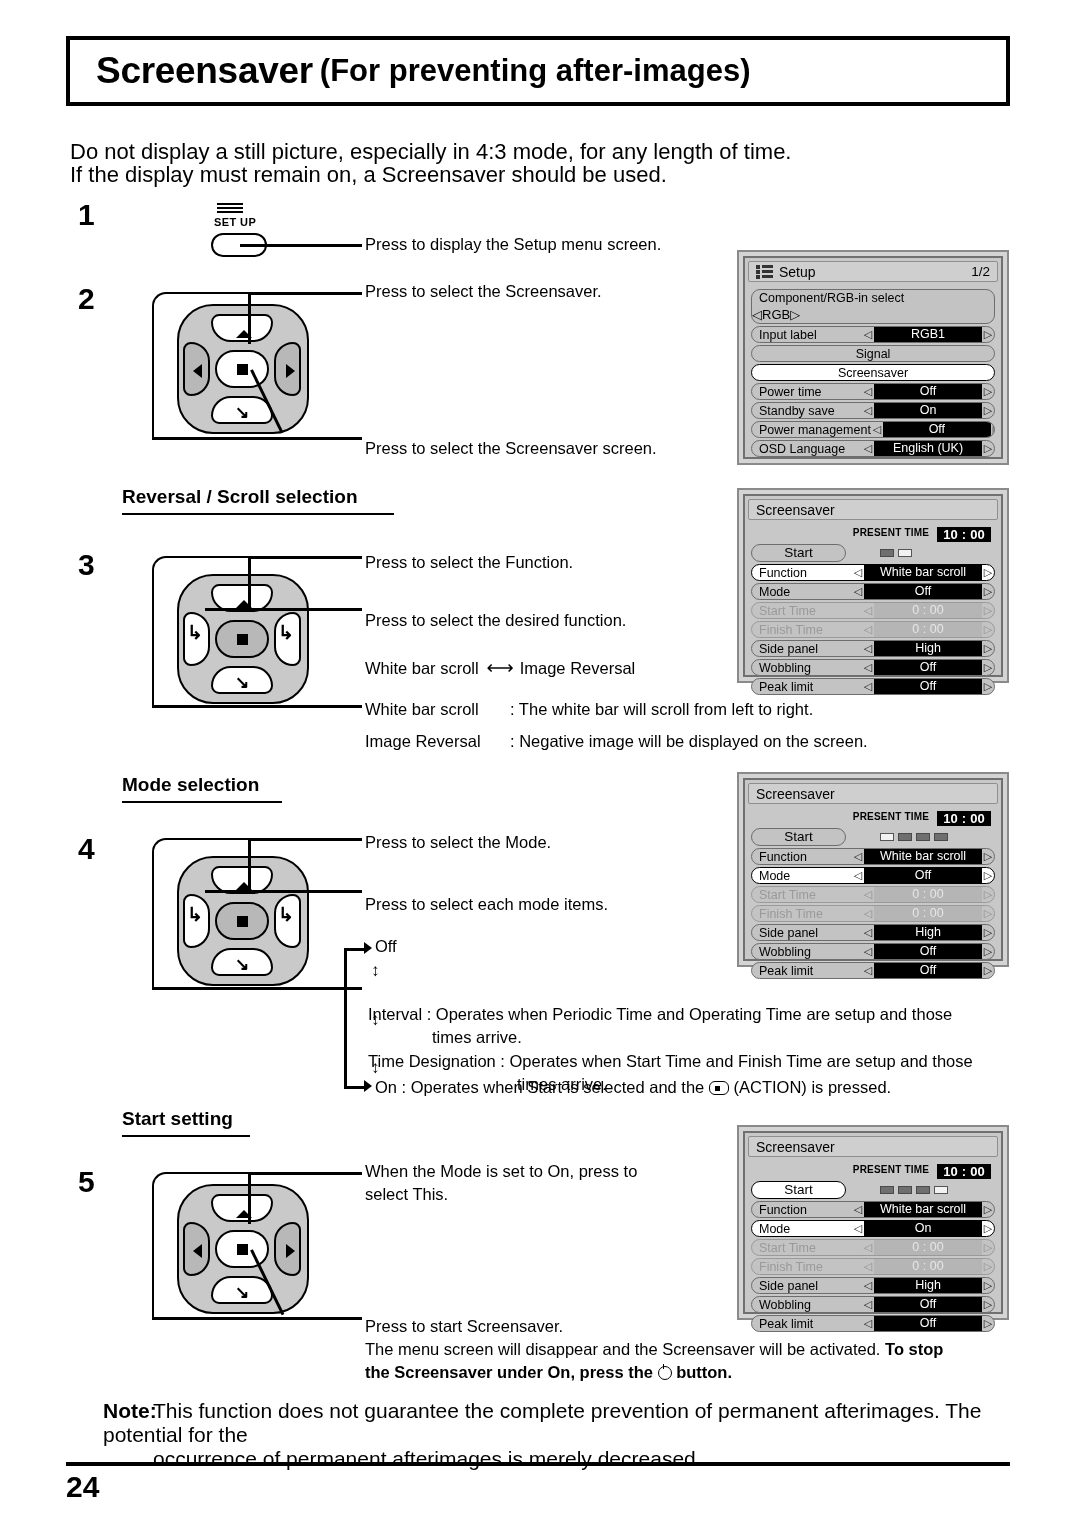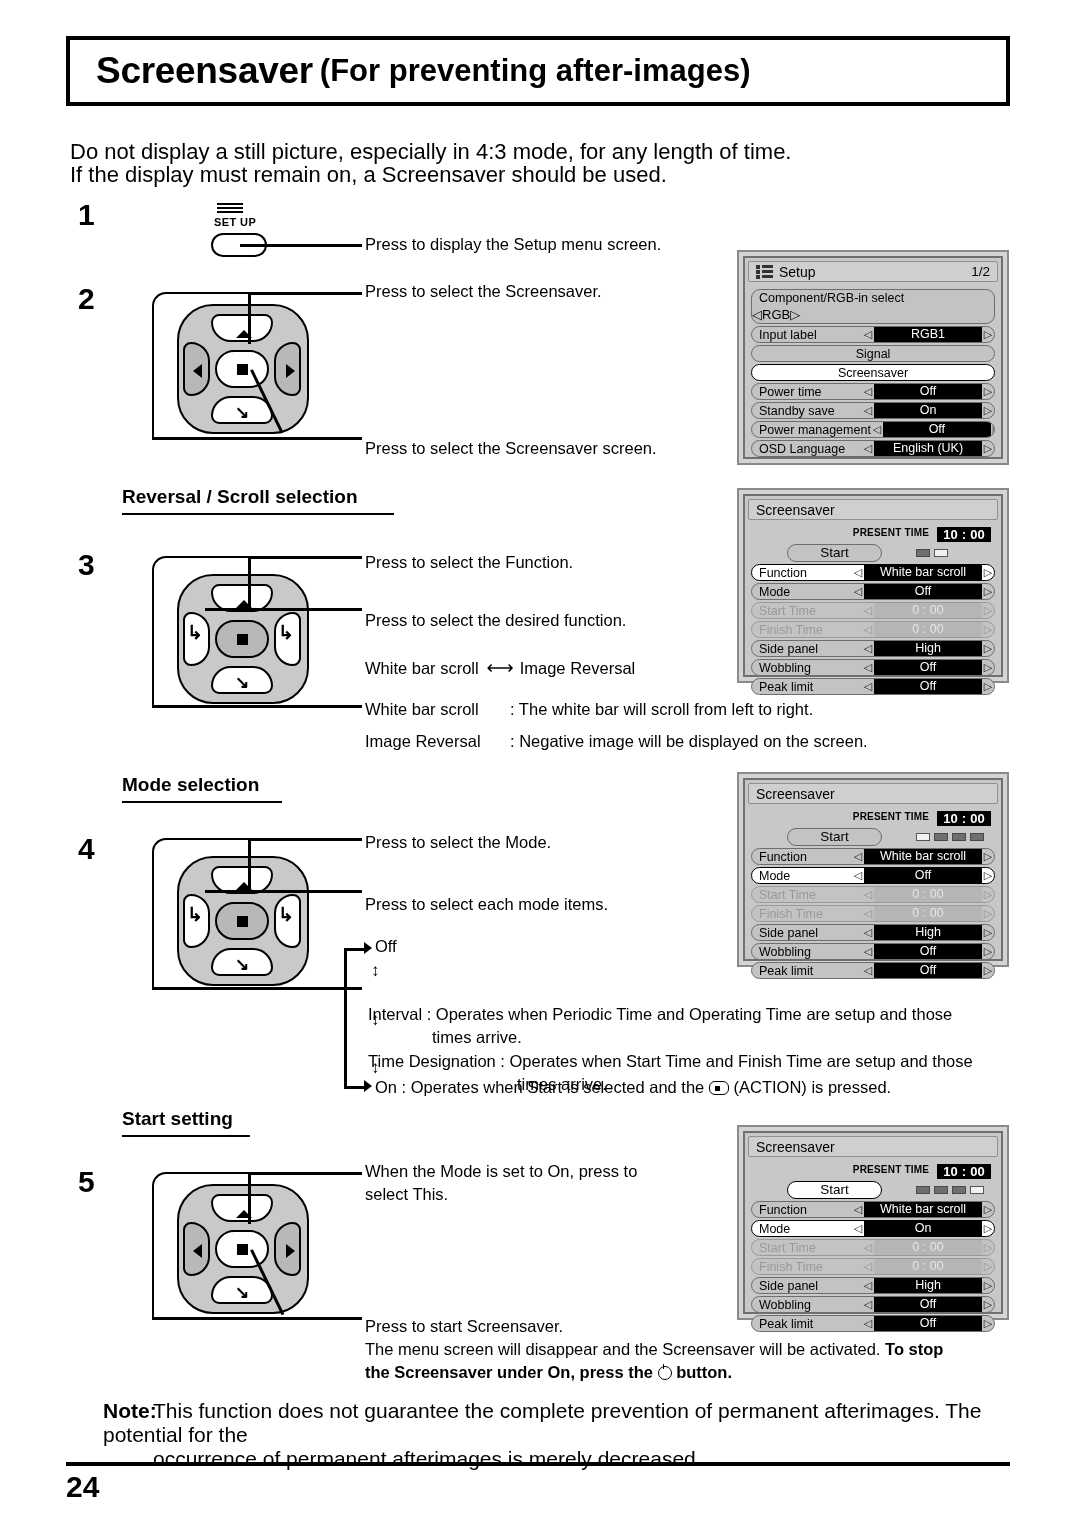--- a/index.html
+++ b/index.html
@@ -362,21 +362,20 @@
   .startbtn {
     width: 95px;
     height: 18px;
     border: 1.5px solid #6d6d6d;
     border-radius: 9px;
     background: #c3c3c3;
     text-align: center;
     font-size: 13.5px;
     line-height: 15px;
     box-sizing: border-box;
-    margin-left: 36px;
   }
   .startbtn.sel { background: #fff; border-color: #000; }
   .dashes {
     display: flex;
     gap: 4px;
     margin-left: 34px;
     align-items: center;
   }
   .dashes s {
     display: block;

